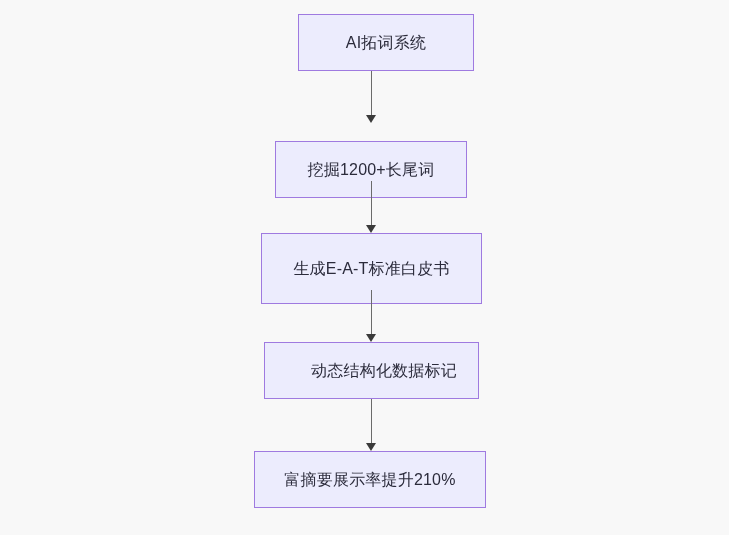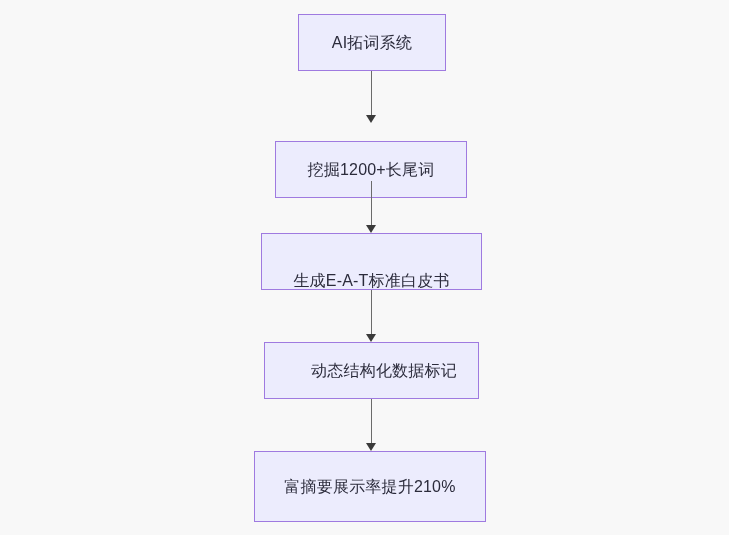--- a/index.html
+++ b/index.html
@@ -54,45 +54,45 @@
     border-left: 5.5px solid transparent;
     border-right: 5.5px solid transparent;
     border-top: 8.5px solid #3a3a3a;
   }
 </style>
 </head>
 <body>
 
 <div id="flowchart">
 
-  <div class="node" style="left:298px; top:14px; width:148px; height:57px;">
+  <div class="node" style="left:298px; top:14px; width:176px; height:57px;">
     <span class="node-label">AI拓词系统</span>
   </div>
 
   <div class="edge" style="left:371px; top:71px; height:45px;"></div>
   <div class="arrowhead" style="left:365.5px; top:115px;"></div>
 
   <div class="node" style="left:275px; top:124px; width:192px; height:57px;margin-top:17px;">
     <span class="node-label">挖掘1200+长尾词</span>
   </div>
 
   <div class="edge" style="left:371px; top:181px; height:45px;"></div>
   <div class="arrowhead" style="left:365.5px; top:225px;"></div>
 
-  <div class="node" style="left:261px; top:233px; width:221px; height:57px;align-items:flex-end;">
+  <div class="node" style="left:261px; top:233px; width:221px; height:71px;">
     <span class="node-label">生成E-A-T标准白皮书</span>
   </div>
 
   <div class="edge" style="left:371px; top:290px; height:45px;"></div>
   <div class="arrowhead" style="left:365.5px; top:334px;"></div>
 
   <div class="node" style="left:264px; top:342px; width:215px; height:57px;padding-left:25px;">
     <span class="node-label">动态结构化数据标记</span>
   </div>
 
   <div class="edge" style="left:371px; top:399px; height:45px;"></div>
   <div class="arrowhead" style="left:365.5px; top:443px;"></div>
 
-  <div class="node" style="left:254px; top:451px; width:232px; height:71px;">
+  <div class="node" style="left:254px; top:451px; width:232px; height:57px;">
     <span class="node-label">富摘要展示率提升210%</span>
   </div>
 
 </div>
 
 </body></html>

